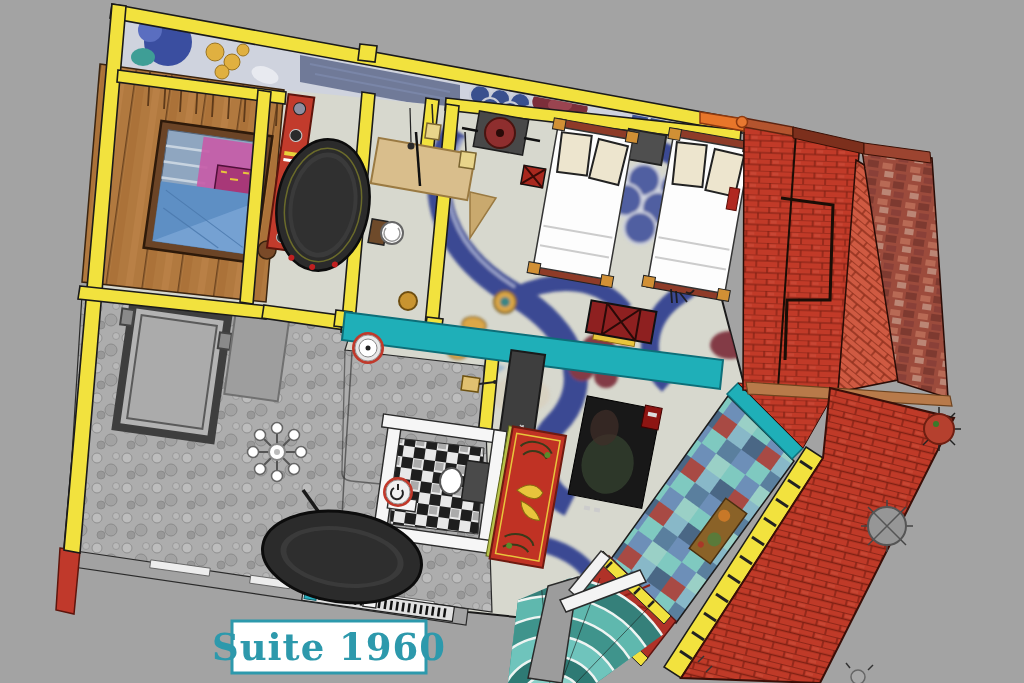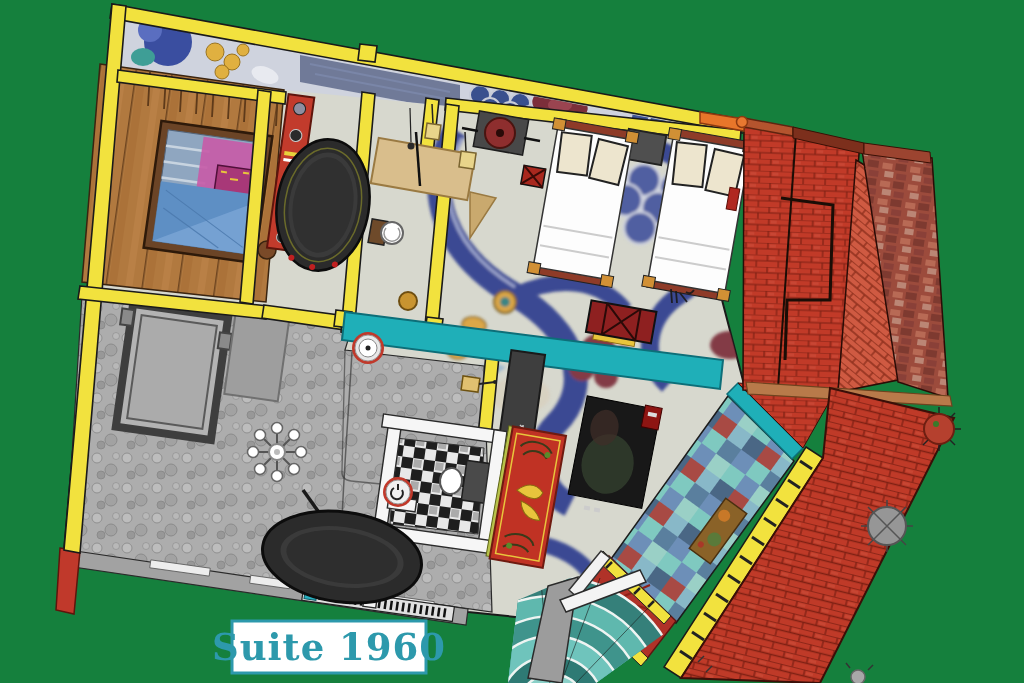--- a/index.html
+++ b/index.html
@@ -1,16 +1,16 @@
 <!DOCTYPE html>
 <html><head>
 <meta charset="utf-8">
 <style>
   html,body{margin:0;padding:0;background:#ffffff;}
-  .stage{position:relative;width:1024px;height:683px;overflow:hidden;background:#15803d;
+  .stage{position:relative;width:1024px;height:683px;overflow:hidden;background:#a3a3a3;
          font-family:"DejaVu Serif", serif;}
   svg{display:block;}
   text.suite{font-family:"DejaVu Serif", serif;font-weight:bold;letter-spacing:1px;}
 </style>
 </head>
 <body>
 
 <div class="stage">
 <svg width="1024" height="683" viewBox="0 0 1024 683" xmlns="http://www.w3.org/2000/svg">
   <defs>

